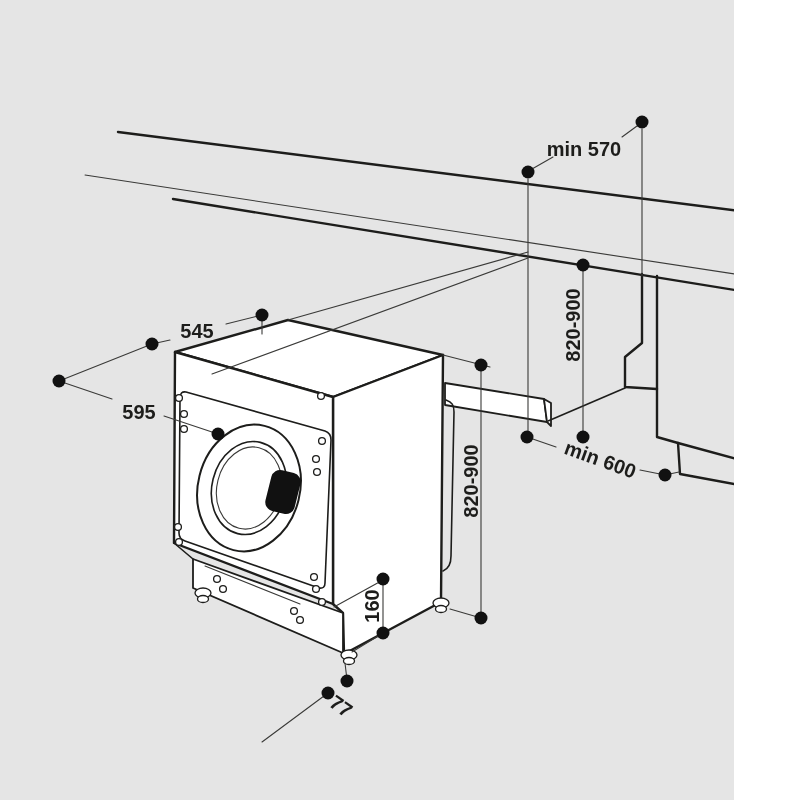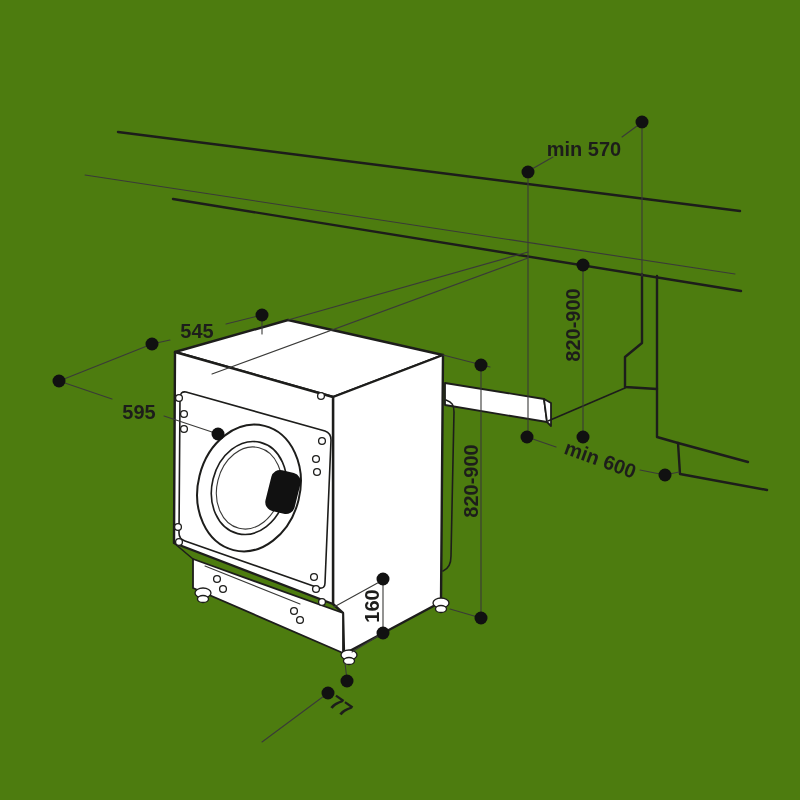--- a/index.html
+++ b/index.html
@@ -1,17 +1,17 @@
 <!DOCTYPE html>
 <html><head>
 <meta charset="utf-8">
 <style>
   html,body{margin:0;padding:0;background:#fff;}
   .stage{
-    position:relative;width:800px;height:800px;background:#4d7c0f;overflow:hidden;
+    position:relative;width:734px;height:800px;background:#e5e5e5;overflow:hidden;
     font-family:"Liberation Sans",sans-serif;
   }
   svg{display:block}
   svg text{
     font-family:"Liberation Sans","DejaVu Sans",sans-serif;
     font-weight:bold;font-size:20px;fill:#1d1d1b;
   }
   .ln-thick{stroke:#1d1d1b;stroke-width:2.4;fill:none;stroke-linecap:round;stroke-linejoin:round;}
   .ln-med{stroke:#1d1d1b;stroke-width:1.6;fill:none;stroke-linecap:round;stroke-linejoin:round;}
   .ln-thin{stroke:#3a3a38;stroke-width:1.1;fill:none;stroke-linecap:round;stroke-linejoin:round;}

